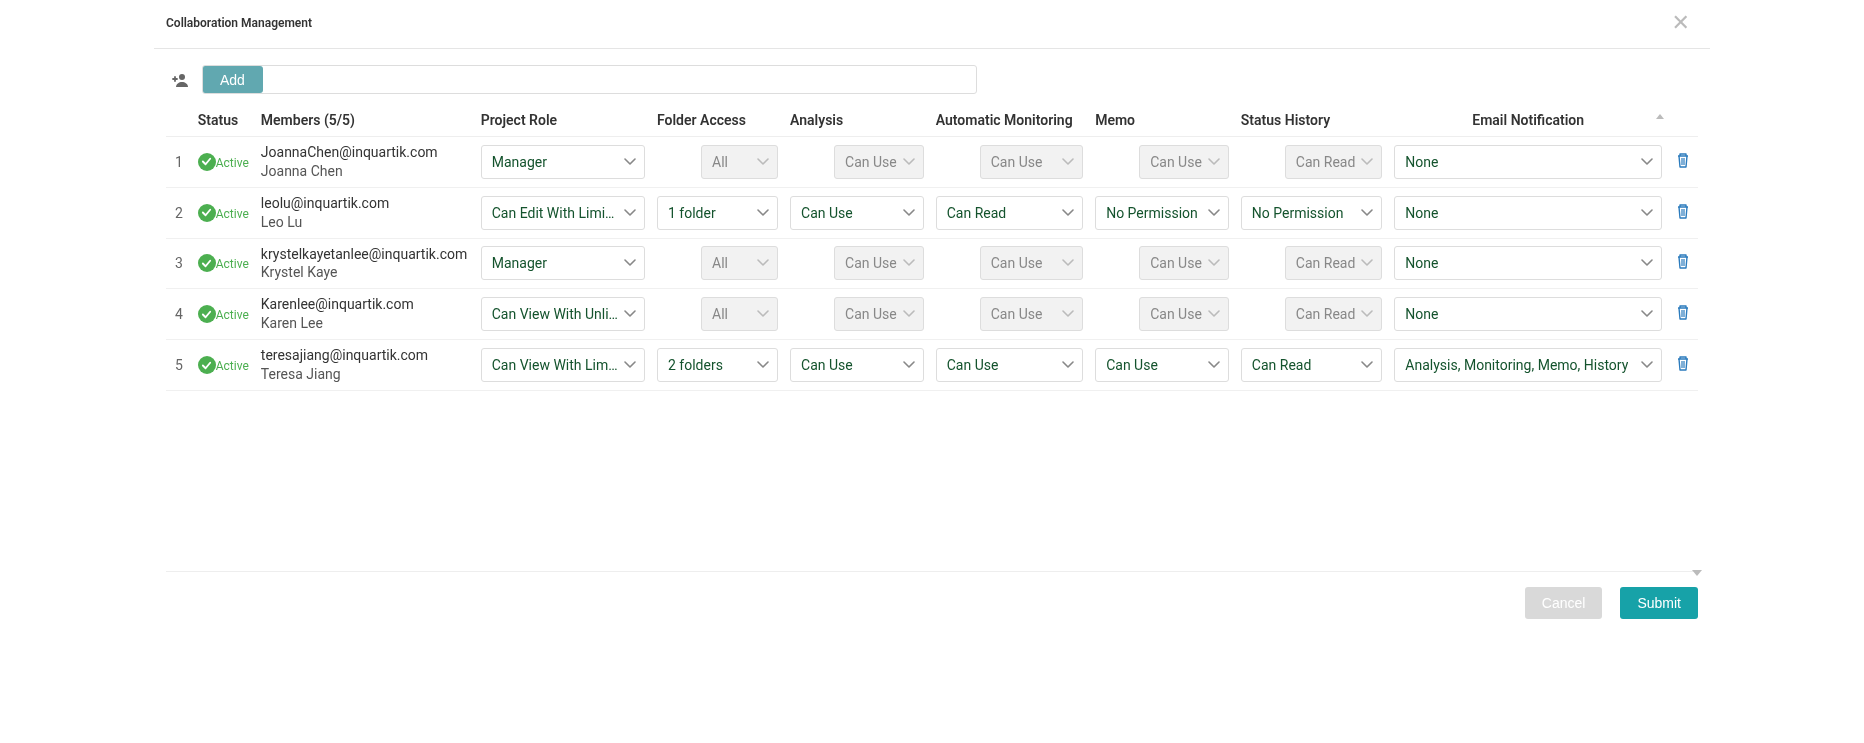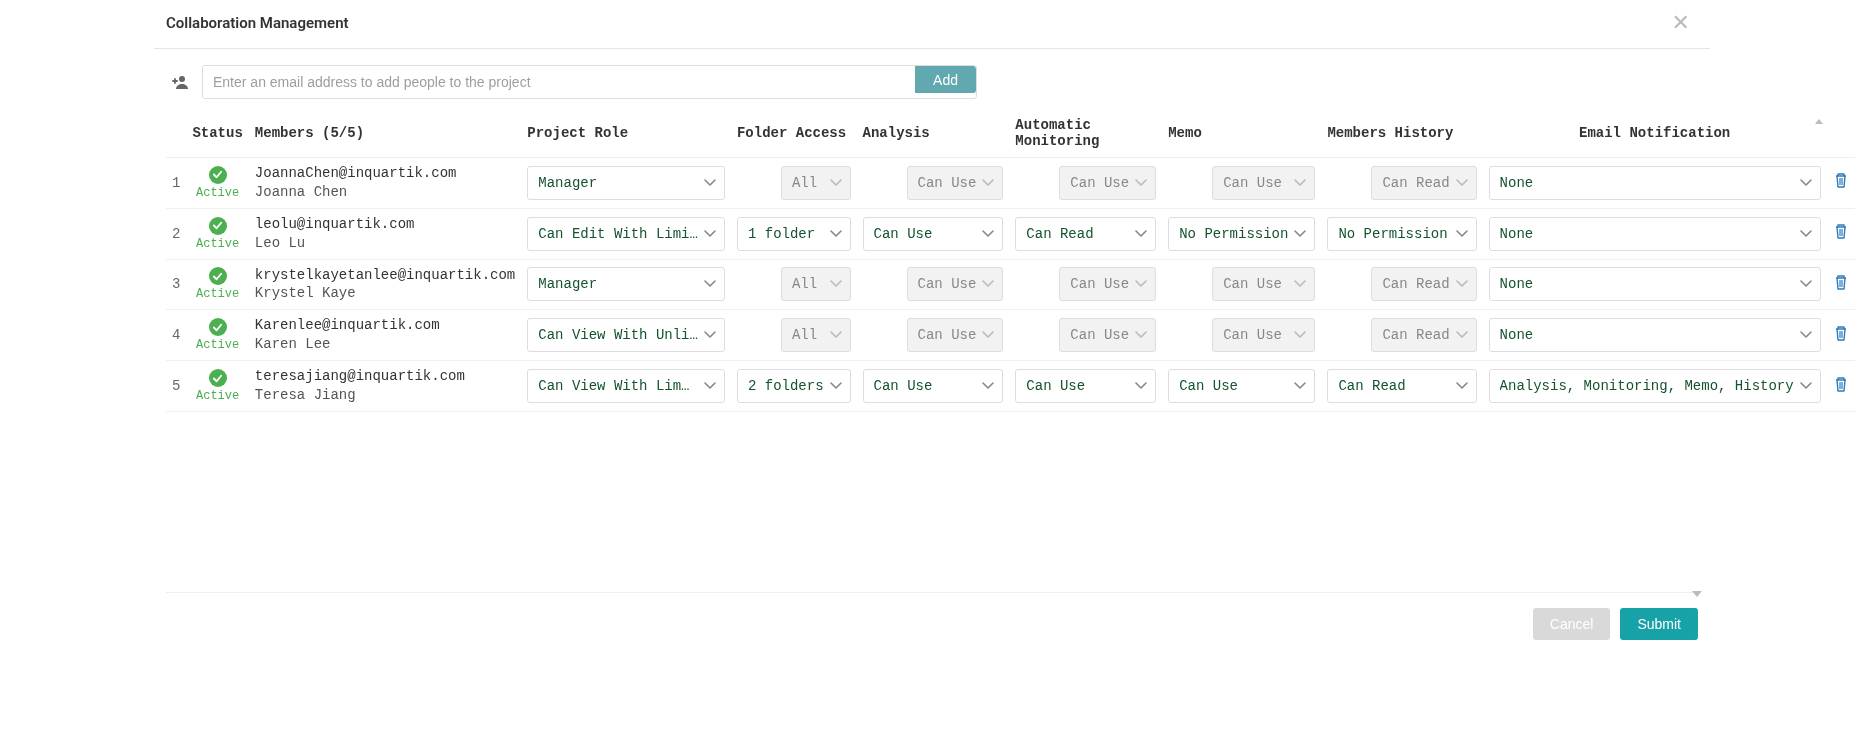--- a/index.html
+++ b/index.html
@@ -1,51 +1,51 @@
 <!DOCTYPE html>
 <html><head>
 <meta charset="utf-8">
 <style>
   * { box-sizing: border-box; }
   html, body { margin: 0; padding: 0; font-family: -apple-system, BlinkMacSystemFont, "Segoe UI", Roboto, Arial, sans-serif; font-size: 14px; color: #333; background: #fff; }
   .modal { width: 1556px; margin: 0 auto; position: relative; }
   .header { padding: 8px 12px 10px 12px; border-bottom: 1px solid #e5e5e5; display:flex; align-items:center; justify-content:space-between;}
-  .title { font-size: 15px; font-weight: 600; color: #333; }
+  .title { font-size: 12px; font-weight: 600; color: #333; }
   .close-btn { color: #bbb; font-size: 22px; line-height: 1; cursor: pointer; padding: 4px 8px; }
   .add-row { display:flex; align-items:center; gap:0; padding: 16px 12px 8px 12px; }
   .add-icon { width: 28px; display:flex; align-items:center; justify-content:center; color:#666; margin-right:8px;}
   .add-input-wrap { display:flex; align-items:stretch; border:1px solid #ddd; border-radius:3px; overflow:hidden; flex:0 0 auto; width: 775px; }
   .email-input { border:none; outline:none; padding: 8px 10px; font-size:14px; width: 400px; flex:1; color:#333; }
   .email-input::placeholder { color:#9e9e9e; }
   .role-select { border:none; border-left:1px solid #eee; padding: 0 28px 0 12px; font-size:14px; color:#333; background:#fff; min-width: 290px; position:relative; display:flex; align-items:center; }
   .role-select .chev { position:absolute; right:10px; top:50%; transform:translateY(-50%); color:#888;}
   .add-btn { background:#61a8b0; color:#fff; border:none; padding: 0 18px; font-size:14px; cursor:pointer; height:27px; border-radius: 0 3px 3px 0; margin-left:-1px;}
   .table-wrap { padding: 0 12px; }
-  table { width:100%; border-collapse: collapse; font-family: Liberation Mono, monospace; }
+  table { width:100%; border-collapse: collapse; }
   thead th { text-align:left; font-weight:600; font-size:14px; color:#333; padding: 10px 6px 8px 6px; border-bottom:1px solid #eee; }
   tbody tr { border-bottom:1px solid #f0f0f0; }
   tbody td { padding: 6px 6px; vertical-align:middle; }
   .idx { color:#666; text-align:center; width:26px; }
   .status-cell { text-align:center; width:52px; }
-  .status-badge { display:inline-flex; flex-direction:column; align-items:center; gap:0px; }
+  .status-badge { display:inline-flex; flex-direction:row; align-items:center; gap:0px; }
   .status-check { width:18px; height:18px; border-radius:50%; background:#4caf50; display:flex; align-items:center; justify-content:center; color:#fff; font-size:11px; }
   .status-label { color:#4caf50; font-size:12px; margin-top:2px;}
   .member-cell { line-height:1.35; }
   .member-email { color:#333; }
   .member-name { color:#555; }
   .dd { border:1px solid #ddd; border-radius:3px; background:#fff; height:34px; display:flex; align-items:center; justify-content:space-between; padding:0 8px 0 10px; color:#14532d; cursor:pointer; position:relative; overflow:hidden; }
   .dd .txt { white-space:nowrap; overflow:hidden; text-overflow:ellipsis; }
   .dd .chev { color:#888; flex:0 0 auto; margin-left:6px;}
   .dd.disabled { background:#f2f2f2; color:#888; cursor:default;margin-left:44px; }
   .dd.disabled .chev { color:#bbb; }
   .trash-cell { width:30px; text-align:center; }
   .trash-btn { color:#2b7bbd; cursor:pointer; display:inline-flex; }
   .table-end { border-top:1px solid #eee; margin: 180px 12px 0 12px; height:2px; position:relative;}
   .table-end::after{ content:""; position:absolute; right:-4px; top:-2px; border-left:5px solid transparent; border-right:5px solid transparent; border-top:6px solid #bbb;}
-  .footer { display:flex; justify-content:flex-end; gap:10px; padding: 14px 12px 18px 12px; align-items: center; }
+  .footer { display:flex; justify-content:flex-end; gap:18px; padding: 14px 12px 18px 12px; align-items: center; }
   .btn { border-radius:3px; padding: 7px 16px; font-size:14px; cursor:pointer; border:1px solid transparent; }
   .btn-cancel { background:#d9d9d9; color:#fff; }
   .btn-submit { background:#17a2a8; color:#fff; }
   .col-idx{width:26px;} .col-status{width:52px;} .col-member{width:220px;}
   .col-role{width:150px;} .col-folder{width:134px;} .col-analysis{width:140px;}
   .col-monitor{width:160px;} .col-memo{width:140px;} .col-history{width:140px;}
   .col-email{width:280px;} .col-trash{width:30px;}
   th.sortable { position:relative;text-align:center; }
   th.sortable::after { content:""; position:absolute; right:4px; top:12px; border-left:4px solid transparent; border-right:4px solid transparent; border-bottom:5px solid #bbb; }
   svg { display:block; }
@@ -82,21 +82,20 @@
     </div>
   </div>
 
   <div class="add-row">
     <div class="add-icon">
       <svg width="20" height="18" viewBox="0 0 18 18">
           <use href="#addperson"></use>
         </svg>
     </div>
     <div class="add-input-wrap">
-      <input class="email-input" type="text" placeholder="Enter an email address to add people to the project" style="">
       <button class="add-btn">Add</button>
     </div>
   </div>
 
   <div class="table-wrap">
     <table>
       <colgroup>
         <col class="col-idx">
           <col class="col-status">
           <col class="col-member">
@@ -112,21 +111,21 @@
       <thead>
         <tr>
           <th></th>
           <th>Status</th>
           <th>Members (5/5)</th>
           <th>Project Role</th>
           <th>Folder Access</th>
           <th>Analysis</th>
           <th>Automatic Monitoring</th>
           <th>Memo</th>
-          <th>Members History</th>
+          <th>Status History</th>
           <th class="sortable">Email Notification</th>
           <th></th>
         </tr>
       </thead>
       <tbody id="tbody">
           <tr>
             <td class="idx">1</td>
             <td class="status-cell"><div class="status-badge">
                 <span class="status-check">
                   <svg width="11" height="11" viewBox="0 0 12 12" style="color:#fff">

